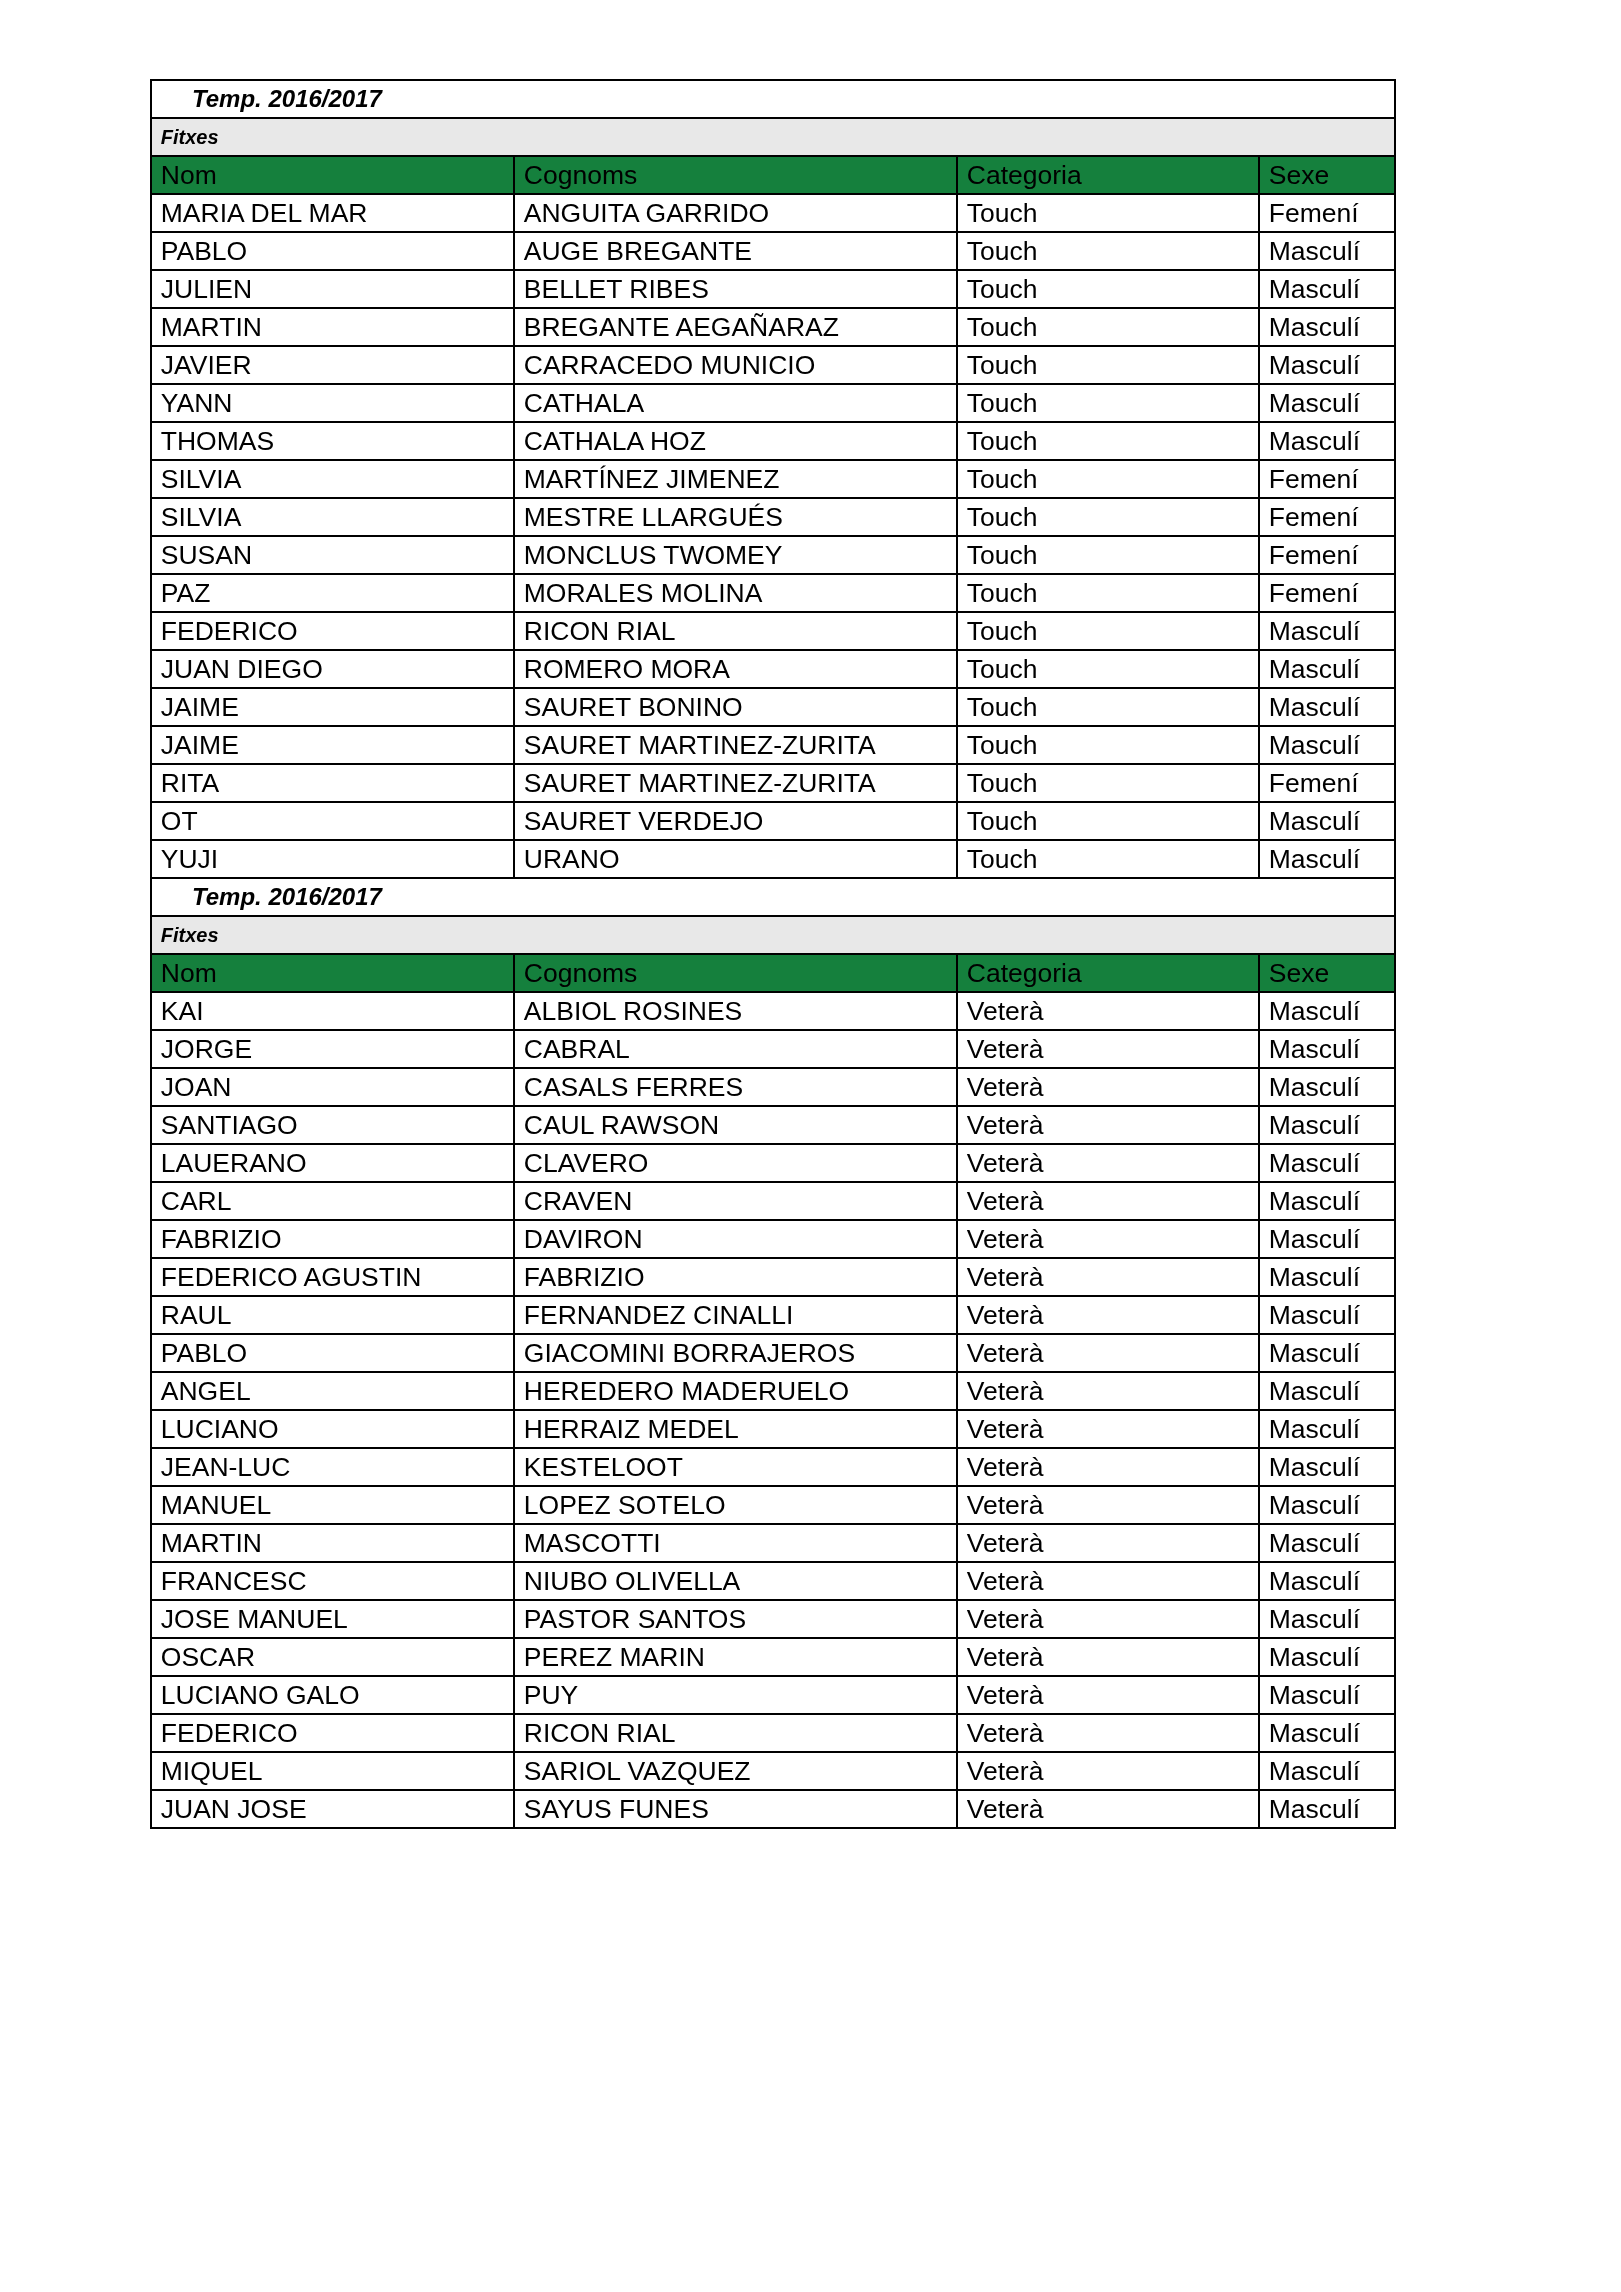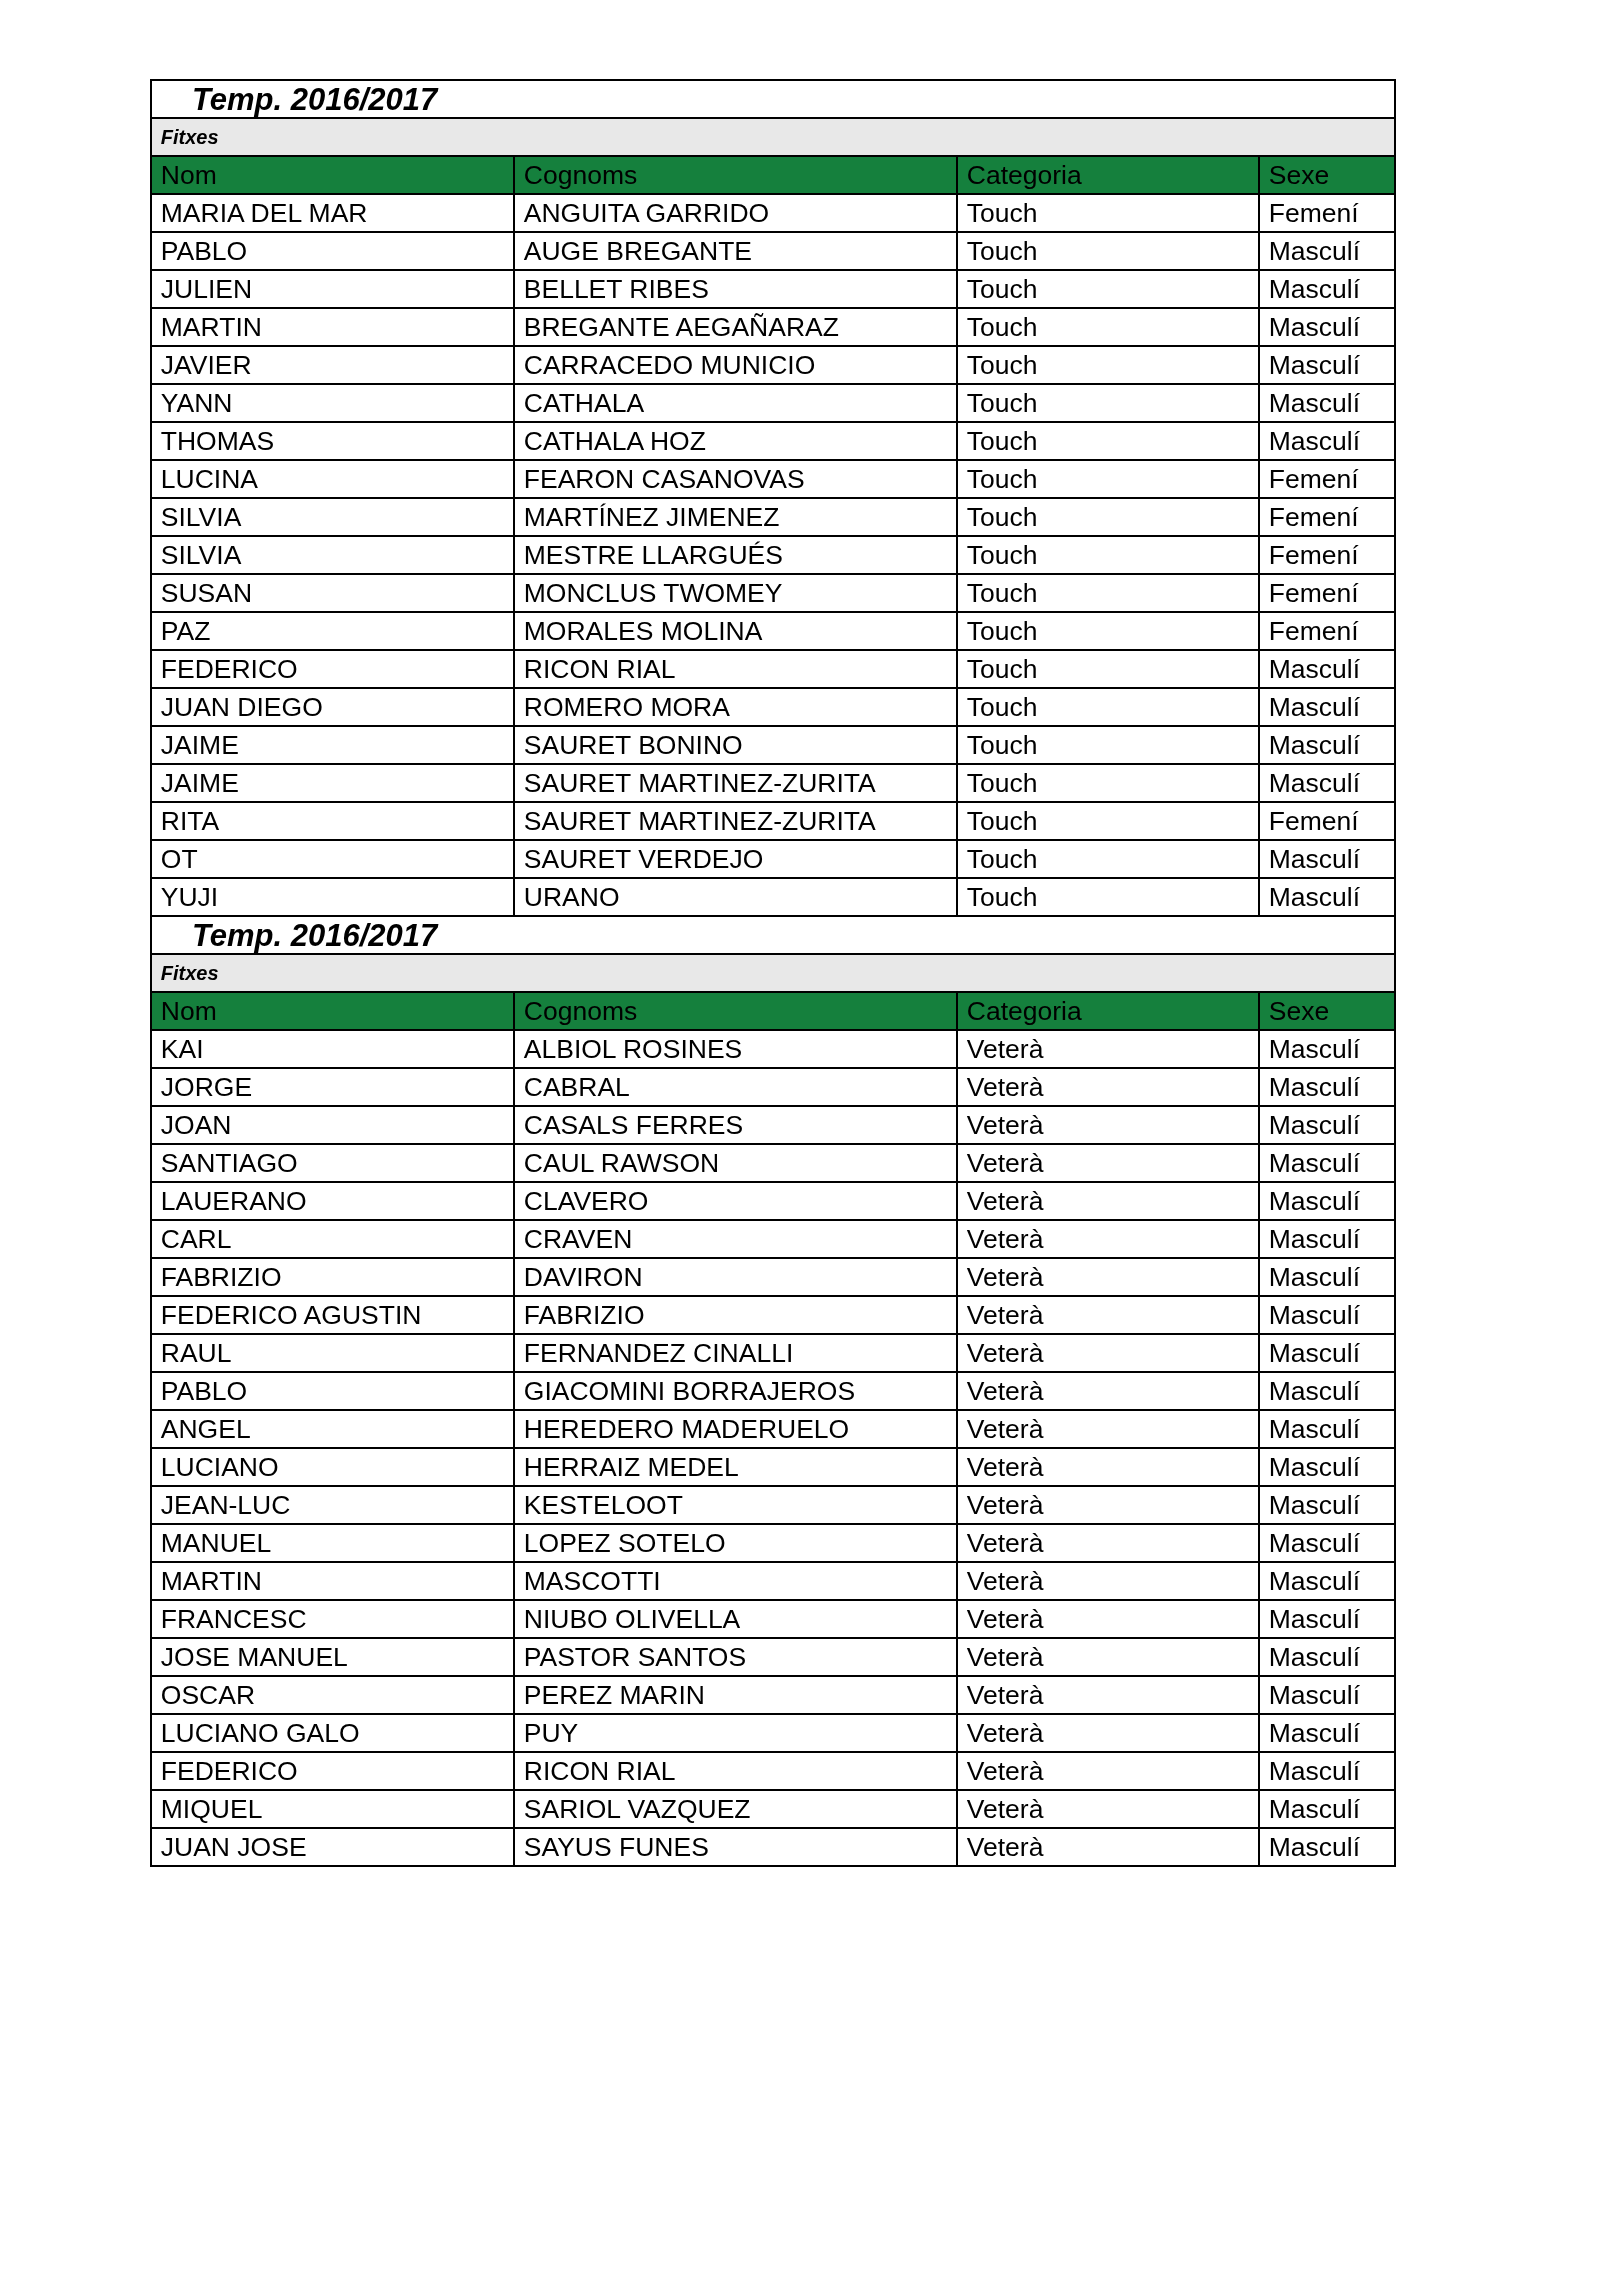--- a/index.html
+++ b/index.html
@@ -36,21 +36,21 @@
     vertical-align: middle;
     white-space: nowrap;
     overflow: hidden;
   }
   table.fitxes tr {
     height: 38px;
   }
   tr[data-name="season-row"] td {
     font-weight: bold;
     font-style: italic;
-    font-size: 31px;
+    font-size: 24px;
     background: #ffffff;
     padding-left: 40px;
   }
   tr[data-name="fitxes-row"] td {
     font-weight: bold;
     font-style: italic;
     font-size: 20px;
     background: #e8e8e8;
   }
   tr[data-name="colhead-row"] td {
@@ -120,26 +120,20 @@
           <td data-name="player-categoria">Touch</td>
           <td data-name="player-sexe">Masculí</td>
         </tr>
         <tr data-name="data-row">
           <td data-name="player-nom">THOMAS</td>
           <td data-name="player-cognoms">CATHALA HOZ</td>
           <td data-name="player-categoria">Touch</td>
           <td data-name="player-sexe">Masculí</td>
         </tr>
         <tr data-name="data-row">
-          <td data-name="player-nom">LUCINA</td>
-          <td data-name="player-cognoms">FEARON CASANOVAS</td>
-          <td data-name="player-categoria">Touch</td>
-          <td data-name="player-sexe">Femení</td>
-        </tr>
-        <tr data-name="data-row">
           <td data-name="player-nom">SILVIA</td>
           <td data-name="player-cognoms">MARTÍNEZ JIMENEZ</td>
           <td data-name="player-categoria">Touch</td>
           <td data-name="player-sexe">Femení</td>
         </tr>
         <tr data-name="data-row">
           <td data-name="player-nom">SILVIA</td>
           <td data-name="player-cognoms">MESTRE LLARGUÉS</td>
           <td data-name="player-categoria">Touch</td>
           <td data-name="player-sexe">Femení</td>

